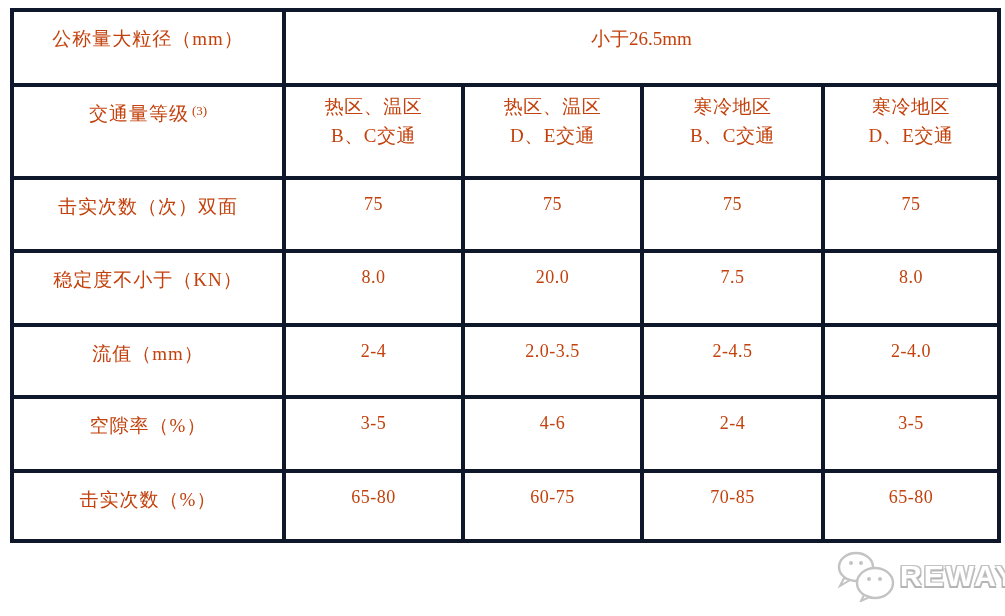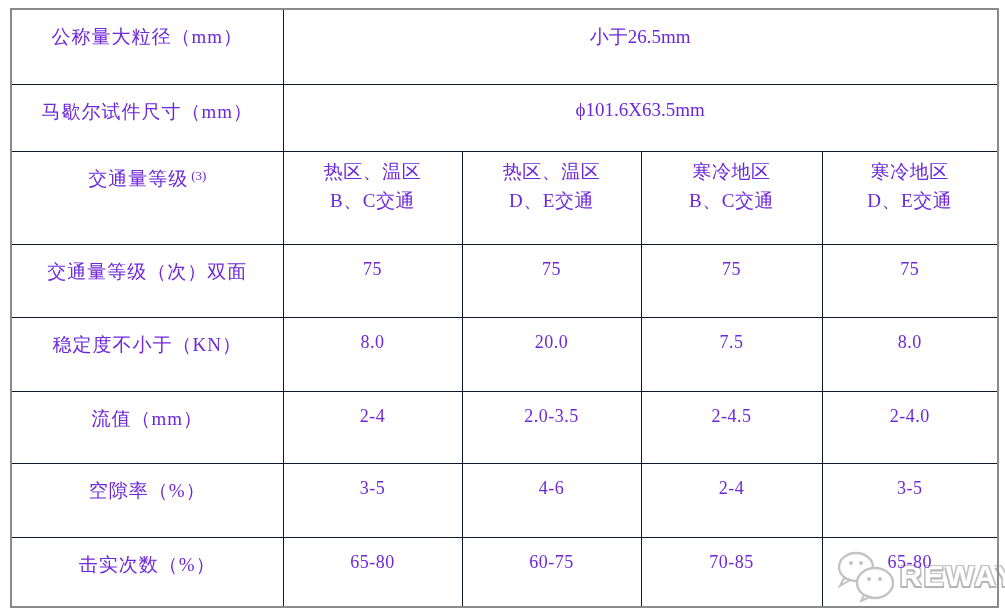--- a/index.html
+++ b/index.html
@@ -46,24 +46,24 @@
     left: 10px;
     top: 8px;
     width: 987px;
     border-collapse: collapse;
     table-layout: fixed;
     z-index: 1;
     background: transparent;
     border: 2px solid #8a8a8a;
   }
   table.spec-table td {
-    border: 1px solid #0f172a;
+    border: 4px solid #0f172a;
     text-align: center;
     vertical-align: top;
-    color: #6d28d9;
+    color: #c2410c;
     padding: 14px 4px 0 4px;
     overflow: hidden;
   }
   td.label-cell  { font-size: 19px; letter-spacing: 1px; }
   td.value-cell  { font-size: 19px; margin-top: 28px; }
   td.num-cell    { font-size: 18px; letter-spacing: 0.5px; }
 
   tr.r1 { height: 75px; }
   tr.r2 { height: 67px; }
   tr.r3 { height: 93px; }
@@ -114,24 +114,20 @@
       <col style="width:181px">
       <col style="width:176px">
     </colgroup>
 
     <tbody>
         <tr class="r1">
       <td class="label-cell">公称量大粒径（mm）</td>
       <td class="value-cell" colspan="4">小于26.5mm</td>
     </tr>
 
-    <tr class="r2">
-      <td class="label-cell">马歇尔试件尺寸（mm）</td>
-      <td class="value-cell" colspan="4">ϕ101.6X63.5mm</td>
-    </tr>
 
     <tr class="r3">
       <td class="label-cell">
         <span>交通量等级</span><span class="note">(3)</span>
       </td>
       <td class="hdr-cell">
         <div>热区、温区</div>
         <div>B、C交通</div>
       </td>
       <td class="hdr-cell">
@@ -142,21 +138,21 @@
         <div>寒冷地区</div>
         <div>B、C交通</div>
       </td>
       <td class="hdr-cell">
         <div>寒冷地区</div>
         <div>D、E交通</div>
       </td>
     </tr>
 
     <tr class="r4">
-      <td class="label-cell">交通量等级（次）双面</td>
+      <td class="label-cell">击实次数（次）双面</td>
       <td class="num-cell">75</td>
       <td class="num-cell">75</td>
       <td class="num-cell">75</td>
       <td class="num-cell">75</td>
     </tr>
 
     <tr class="r5">
       <td class="label-cell">稳定度不小于（KN）</td>
       <td class="num-cell">8.0</td>
       <td class="num-cell">20.0</td>

